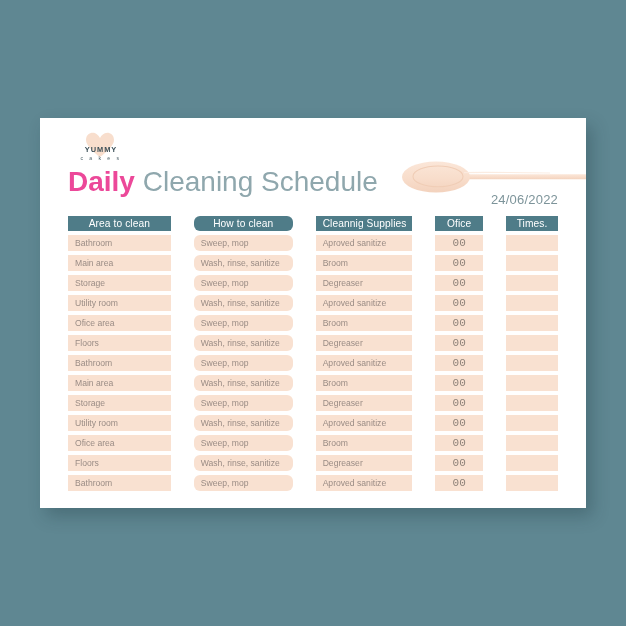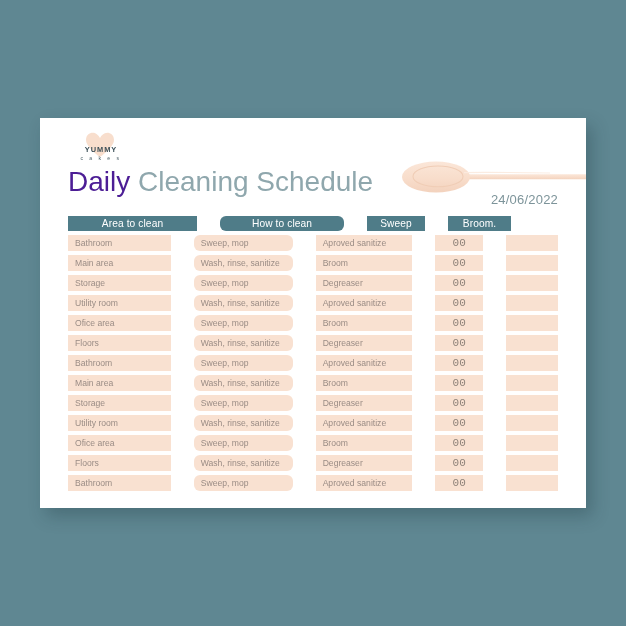--- a/index.html
+++ b/index.html
@@ -70,22 +70,22 @@
   
   #title {
     position: absolute;
     left: 28px;
     top: 48px;
     font-size: 28px;
     line-height: 32px;
     white-space: nowrap;
   }
   #title .t-bold {
-    color: #4c1d95;
-    font-weight: 400;
+    color: #ec4899;
+    font-weight: 700;
   }
   #title .t-light {
     color: #8fa7ad;
     font-weight: 400;
     margin-top: 33px;
   }
   
   #spoon {
     position: absolute;
     left: 360px;
@@ -183,22 +183,23 @@
       <ellipse cx="38" cy="18.4" rx="25" ry="10.4" fill="none" stroke="#f0cdb6" stroke-width="1.1"></ellipse>
       <path d="M64 14.6 C 80 14.2, 110 14.4, 150 15.0" stroke="#fbeade" stroke-width="1.1" fill="none" opacity=".9"></path>
     </svg>
 
     <div id="date">24/06/2022</div>
 
     <div id="table">
       <div class="trow thead">
         <div class="cell c0">Area to clean</div>
         <div class="cell c1">How to clean</div>
-        <div class="cell c3">Sweep</div>
-        <div class="cell c4">Broom.</div>
+        <div class="cell c2">Cleannig Supplies</div>
+        <div class="cell c3">Ofice</div>
+        <div class="cell c4">Times.</div>
       </div>
       <div class="tbody" id="tbody">
           <div class="trow">
             <div class="cell c0">Bathroom</div>
             <div class="cell c1">Sweep, mop</div>
             <div class="cell c2">Aproved sanitize</div>
             <div class="cell c3 num">00</div>
             <div class="cell c4"></div>
           </div>
           <div class="trow">

